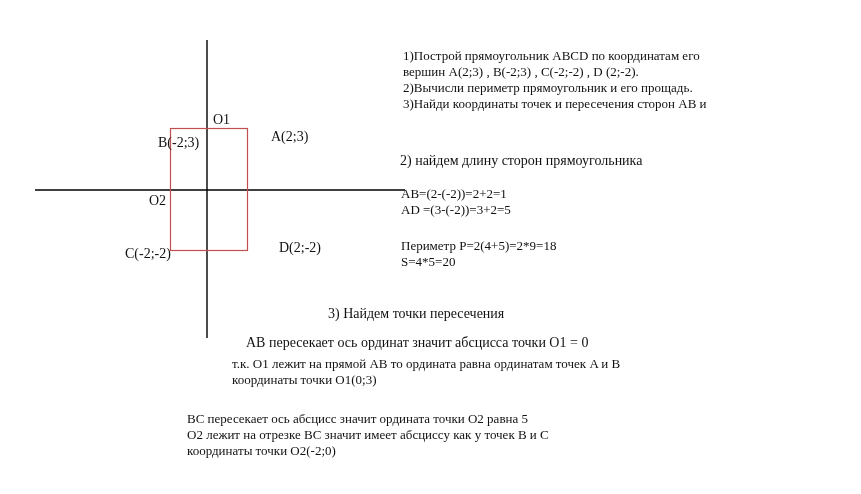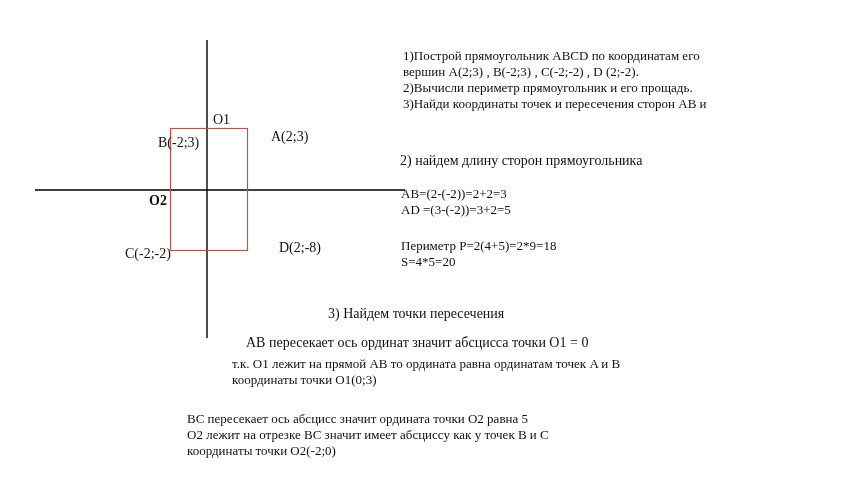--- a/index.html
+++ b/index.html
@@ -16,34 +16,34 @@
 
 <svg class="fig" width="861" height="494" viewBox="0 0 861 494">
   <line x1="35" y1="190" x2="405" y2="190" stroke="#000" stroke-width="1.4"></line>
   <line x1="207" y1="40" x2="207" y2="338" stroke="#000" stroke-width="1.4"></line>
   <rect x="170.5" y="128.5" width="77" height="122" fill="none" stroke="#c0504d" stroke-width="1.2"></rect>
 </svg>
 
 <div class="lbl" style="left:213px; top:112px;">O1</div>
 <div class="lbl" style="left:122px; top:135px;margin-left:36px;">B(-2;3)</div>
 <div class="lbl" style="left:271px; top:129px;">A(2;3)</div>
-<div class="lbl" style="left:149px; top:193px;font-weight:bold;">O2</div>
+<div class="lbl" style="left:149px; top:193px;">O2</div>
 <div class="lbl" style="left:125px; top:246px;">C(-2;-2)</div>
-<div class="lbl" style="left:279px; top:240px;">D(2;-8)</div>
+<div class="lbl" style="left:279px; top:240px;">D(2;-2)</div>
 
 <div class="block" style="left:403px; top:48px;">
   <div>1)Построй прямоугольник ABCD по координатам его</div>
   <div>вершин A(2;3) , B(-2;3) , C(-2;-2) , D (2;-2).</div>
   <div>2)Вычисли периметр прямоугольник и его прощадь.</div>
   <div>3)Найди координаты точек и пересечения сторон AB и</div>
 </div>
 
 <div class="t" style="left:400px; top:153px;">2) найдем длину сторон прямоугольника</div>
 <div class="block" style="left:401px; top:186px;">
-  <div>AB=(2-(-2))=2+2=3</div>
+  <div>AB=(2-(-2))=2+2=1</div>
   <div>AD =(3-(-2))=3+2=5</div>
 </div>
 <div class="block" style="left:401px; top:238px;">
   <div>Периметр P=2(4+5)=2*9=18</div>
   <div>S=4*5=20</div>
 </div>
 
 <div class="t" style="left:328px; top:306px;">3) Найдем точки пересечения</div>
 <div class="t" style="left:246px; top:335px;">AB пересекает ось ординат значит абсцисса точки O1 = 0</div>
 <div class="block" style="left:232px; top:356px;">

